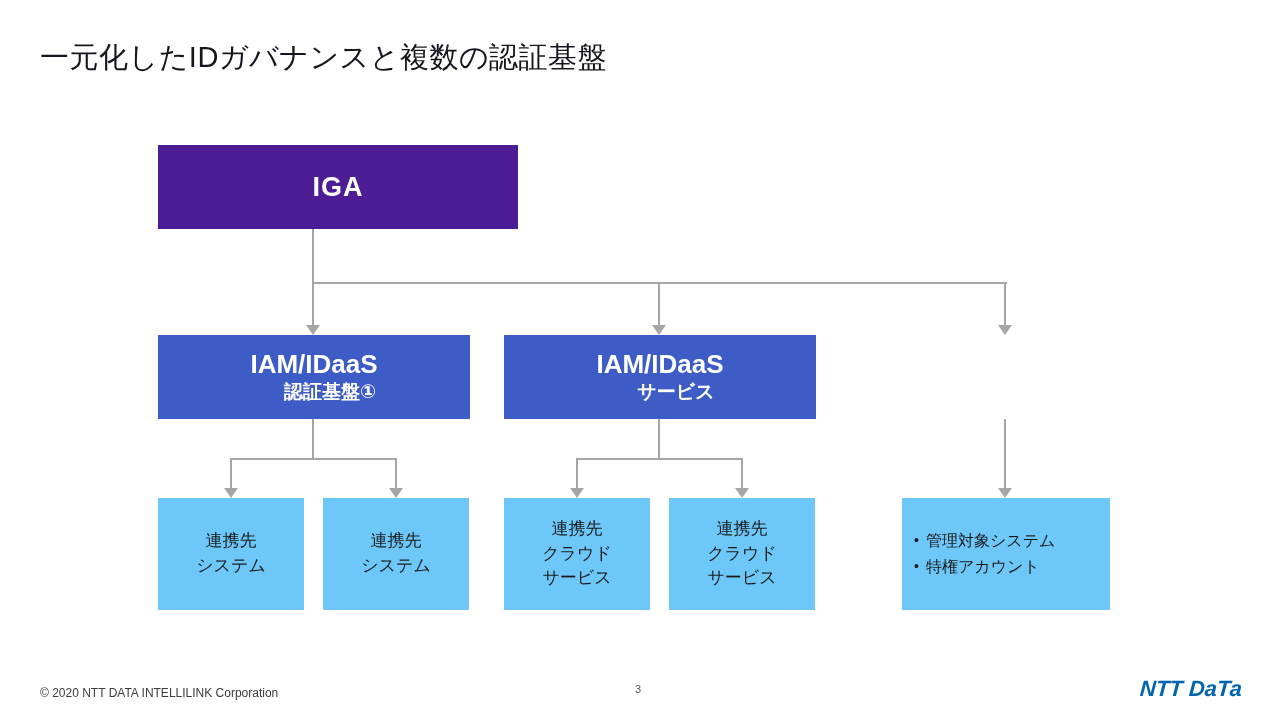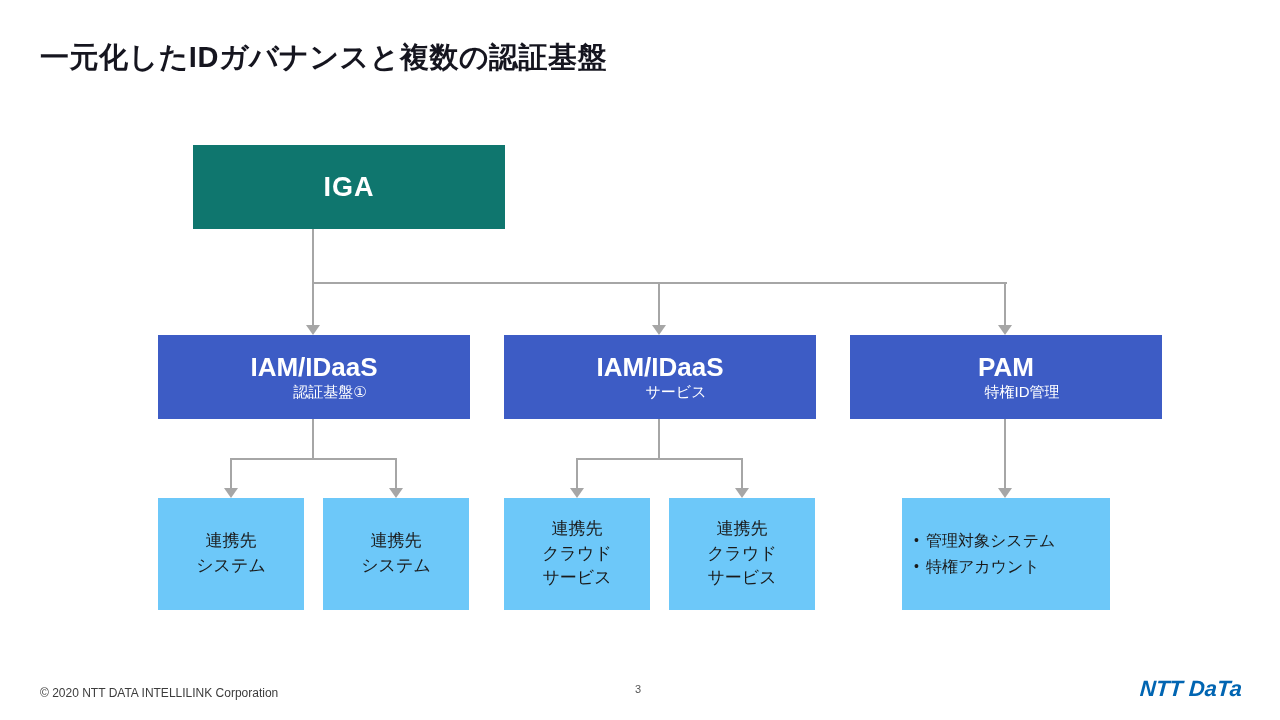--- a/index.html
+++ b/index.html
@@ -14,47 +14,46 @@
     height: 720px;
     background: #ffffff;
     overflow: hidden;
   }
   .title {
     position: absolute;
     left: 40px;
     top: 38px;
     margin: 0;
     font-size: 29px;
-    font-weight: bold;
+    font-weight: normal;
     color: #15151f;
     letter-spacing: 0.5px;
   }
   .box {
     position: absolute;
     display: flex;
     flex-direction: column;
     align-items: center;
     justify-content: center;
     text-align: center;
     box-sizing: border-box;
   }
   .root-box {
-    left: 158px; top: 145px; width: 312px; height: 84px;
-    background: #0f766e;
+    left: 158px; top: 145px; width: 360px; height: 84px;
+    background: #4c1d95;
     color: #ffffff;
-    margin-left: 35px;
   }
   .root-box .box-title { font-size: 27px; font-weight: bold; letter-spacing: 1px; }
   .platform-box {
     top: 335px; width: 312px; height: 84px;
     background: #3D5CC5;
     color: #ffffff;
   }
   .platform-box .box-title { font-size: 26px; font-weight: bold; line-height: 1.15; }
-  .platform-box .box-subtitle { font-size: 15px; font-weight: normal; line-height: 1.25; padding-left: 32px; }
+  .platform-box .box-subtitle { font-size: 19px; font-weight: bold; line-height: 1.25; padding-left: 32px; }
   .pos-p1 { left: 158px; }
   .pos-p2 { left: 504px; }
   .pos-p3 { left: 850px; }
   .leaf-box {
     top: 498px; height: 112px;
     background: #6DC8F9;
     color: #1a1a1a;
   }
   .leaf-box .leaf-label {
     font-size: 17px;
@@ -127,24 +126,20 @@
   <div class="arrow-down" style="left:998px; top:325px;"></div>
 
   <div class="box platform-box pos-p1">
     <span class="box-title">IAM/IDaaS</span>
     <span class="box-subtitle">認証基盤①</span>
   </div>
   <div class="box platform-box pos-p2">
     <span class="box-title">IAM/IDaaS</span>
     <span class="box-subtitle">サービス</span>
   </div>
-  <div class="box platform-box pos-p3">
-    <span class="box-title">PAM</span>
-    <span class="box-subtitle">特権ID管理</span>
-  </div>
 
   <div class="vline" style="left:312px; top:419px; height:39px;"></div>
   <div class="hline" style="left:230px; top:458px; width:167px;"></div>
   <div class="vline" style="left:230px; top:460px; height:28px;"></div>
   <div class="vline" style="left:395px; top:460px; height:28px;"></div>
   <div class="arrow-down" style="left:224px; top:488px;"></div>
   <div class="arrow-down" style="left:389px; top:488px;"></div>
 
   <div class="vline" style="left:658px; top:419px; height:39px;"></div>
   <div class="hline" style="left:576px; top:458px; width:167px;"></div>

